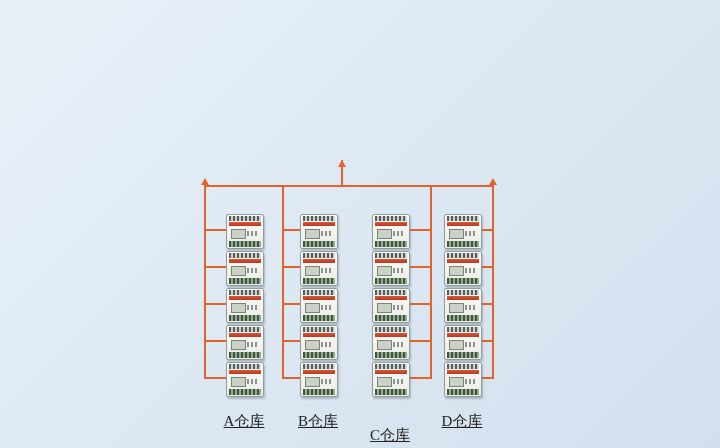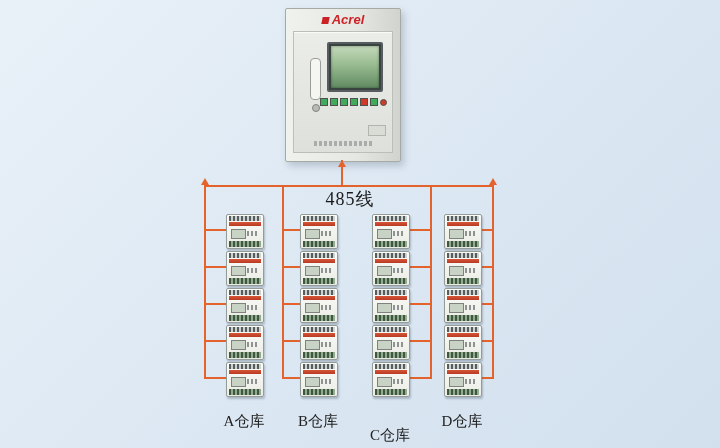--- a/index.html
+++ b/index.html
@@ -8,21 +8,21 @@
     font-family:"Liberation Sans","DejaVu Sans",sans-serif;}
 
   
   .wire{position:absolute;background:var(--line,#e4632d);}
   .arrow{position:absolute;width:0;height:0;border-left:4px solid transparent;
     border-right:4px solid transparent;border-bottom:7px solid var(--line,#e4632d);}
 
   .bus-label{position:absolute;left:298px;top:187px;width:104px;text-align:center;
     font:18px "Liberation Serif","DejaVu Serif",serif;color:#1b1b1b;letter-spacing:1px;}
   .col-label{position:absolute;width:64px;text-align:center;
-    font:15px "Liberation Serif","DejaVu Serif",serif;color:#222;}
+    font:15px "Liberation Serif","DejaVu Serif",serif;color:#222;text-decoration:underline;}
 
   
   .cabinet{position:absolute;left:285px;top:8px;width:114px;height:152px;
     background:linear-gradient(90deg,#f0f2ee 0%,#e6e8e3 60%,#d1d4ce 100%);
     border:1px solid #a7aaa4;border-radius:2px;box-shadow:3px 4px 7px rgba(80,95,115,.28);}
   .cab-logo{position:absolute;top:3px;left:0;right:0;text-align:center;color:var(--logo,#cc2227);
     font-style:italic;font-weight:bold;font-size:13px;}
   .logo-mark{display:inline-block;width:7px;height:7px;background:var(--logo,#cc2227);
     transform:skewX(-12deg);margin-right:3px;}
   .cab-door{position:absolute;left:7px;top:22px;right:7px;bottom:8px;
@@ -57,43 +57,20 @@
   .dots{position:absolute;right:2px;top:4px;width:12px;height:5px;
     background:repeating-linear-gradient(90deg,#8d9392 0 2px,transparent 2px 4px);}
   .t-bot{position:absolute;bottom:1px;left:2px;right:2px;height:6px;
     background:repeating-linear-gradient(90deg,#40573f 0 2px,#93ab90 2px 4px);}
 </style>
 </head>
 <body>
 
 <div class="stage">
 
-  <div class="cabinet">
-    <div class="cab-logo">
-      <span class="logo-mark"></span><span>Acrel</span>
-    </div>
-    <div class="cab-door">
-      <div class="slot"></div>
-      <div class="lock"></div>
-      <div class="screen">
-        <div class="screen-inner"></div>
-      </div>
-      <div class="btn-row">
-        <span class="btn g"></span>
-        <span class="btn g"></span>
-        <span class="btn g"></span>
-        <span class="btn g"></span>
-        <span class="btn r"></span>
-        <span class="btn g"></span>
-        <span class="btn r round"></span>
-      </div>
-      <div class="sticker"></div>
-      <div class="nameplate"></div>
-    </div>
-  </div>
 
   <div id="wires">
       <div class="wire" style="left: 341px; top: 160px; width: 2px; height: 27px;"></div>
       <div class="wire" style="left: 204px; top: 185px; width: 290px; height: 2px;"></div>
       <div class="arrow" style="left: 338px; top: 160px;"></div>
       <div class="arrow" style="left: 201px; top: 178px;"></div>
       <div class="arrow" style="left: 489px; top: 178px;"></div>
       <div class="wire" style="left: 204px; top: 185px; width: 2px; height: 194px;"></div>
       <div class="wire" style="left: 206px; top: 229px; width: 20px; height: 2px;"></div>
       <div class="wire" style="left: 206px; top: 266px; width: 20px; height: 2px;"></div>
@@ -112,21 +89,20 @@
       <div class="wire" style="left: 410px; top: 303px; width: 20px; height: 2px;"></div>
       <div class="wire" style="left: 410px; top: 340px; width: 20px; height: 2px;"></div>
       <div class="wire" style="left: 410px; top: 377px; width: 20px; height: 2px;"></div>
       <div class="wire" style="left: 492px; top: 185px; width: 2px; height: 194px;"></div>
       <div class="wire" style="left: 482px; top: 229px; width: 10px; height: 2px;"></div>
       <div class="wire" style="left: 482px; top: 266px; width: 10px; height: 2px;"></div>
       <div class="wire" style="left: 482px; top: 303px; width: 10px; height: 2px;"></div>
       <div class="wire" style="left: 482px; top: 340px; width: 10px; height: 2px;"></div>
       <div class="wire" style="left: 482px; top: 377px; width: 10px; height: 2px;"></div>
     </div>
-  <div class="bus-label">485线</div>
   <div id="devices">
       <div class="device" style="left: 226px; top: 214px;">
         <div class="t-top"></div>
         <div class="band"></div>
         <div class="mid">
           <div class="disp"></div>
           <div class="dots"></div>
         </div>
         <div class="t-bot"></div>
       </div>

